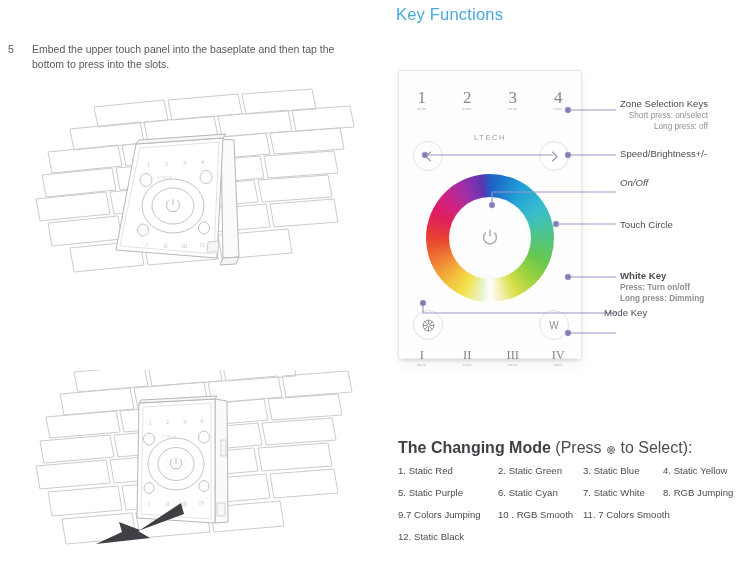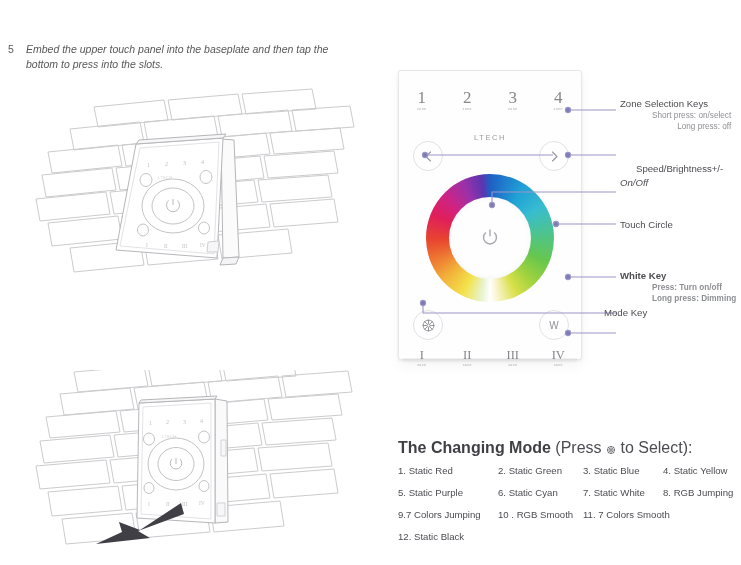--- a/index.html
+++ b/index.html
@@ -9,21 +9,21 @@
     -webkit-font-smoothing:antialiased;
   }
   .canvas{position:absolute;left:0;top:0;width:741px;height:565px;}
 
   
   .step-text{
     position:absolute;left:8px;top:42px;width:352px;
     font-size:10.5px;line-height:15px;color:#58585a;
   }
   .step-num{position:absolute;left:0;top:0;width:14px;text-align:left;color:#58585a;font-size:10.5px;}
-  .step-body{margin-left:18px;display:block;font-style:italic;}
+  .step-body{margin-left:24px;display:block;}
 
   .illus{position:absolute;}
   .illus svg{display:block;}
 
   
   .section-title{
     position:absolute;left:396px;top:5px;
     font-size:16.5px;color:#4aa8dd;letter-spacing:.2px;
   }
 
@@ -86,21 +86,21 @@
   }
 
   .scene-row{position:absolute;left:0;top:278px;width:182px;display:flex;}
   .scene-key{flex:1;text-align:center;color:#86878b;}
   .scene-num{font-size:12.5px;line-height:13px;font-family:"Liberation Serif",serif;}
   .scene-sub{font-size:3.6px;letter-spacing:.4px;color:#a9aaae;margin-top:1px;}
 
   
   .anno{position:absolute;}
   .anno .title{font-size:9.6px;color:#4c4c52;line-height:13px;white-space:nowrap;}
-  .anno .sub{font-size:8.2px;color:#8e8f94;line-height:11px;white-space:nowrap;margin-left:32px;}
+  .anno .sub{font-size:8.2px;color:#8e8f94;line-height:11px;white-space:nowrap;}
   .anno .sub.right{text-align:right;}
 
   
   .leads{position:absolute;left:0;top:0;width:741px;height:565px;pointer-events:none;}
 
   
   .cm{position:absolute;left:398px;top:441px;width:340px;}
   .cm-head{font-size:16px;color:#4c4c52;line-height:14px;}
   .cm-head b{font-weight:bold;color:#3f3f45;}
   .cm-list{margin-top:10px;font-size:9.6px;color:#4c4c52;}
@@ -273,20 +273,21 @@
         <text x="164" y="136" font-size="5.5" fill="#c6c6ca" stroke="none" font-family="Liberation Serif, serif">III</text>
         <text x="181" y="135" font-size="5.5" fill="#c6c6ca" stroke="none" font-family="Liberation Serif, serif">IV</text>
       </g>
 
       <g stroke="none" fill="#3f3f45">
         <path d="M163 133 L122 160 L101 152 L104 162 L78 174 L132 168 L120 161 L166 144 Z"></path>
       </g>
     </svg>
   </div>
 
+  <div class="section-title">Key Functions</div>
 
   <div class="device">
 
     <div class="zone-row">
       <div class="zone-key">
         <div class="zone-num">1</div>
         <div class="zone-sub">zone</div>
       </div>
       <div class="zone-key">
         <div class="zone-num">2</div>
@@ -386,21 +387,21 @@
         <circle cx="568" cy="333" r="2.6"></circle>
     </g>
   </svg>
 
   <div class="anno" style="left:620px;top:97px;">
     <div class="title">Zone Selection Keys</div>
     <div class="sub right">Short press: on/select</div>
     <div class="sub right">Long press: off</div>
   </div>
 
-  <div class="anno" style="left:620px;top:162px;margin-left:16px;">
+  <div class="anno" style="left:620px;top:147px;">
     <div class="title">Speed/Brightness+/-</div>
   </div>
 
   <div class="anno" style="left:620px;top:176px;font-style:italic;">
     <div class="title">On/Off</div>
   </div>
 
   <div class="anno" style="left:620px;top:218px;">
     <div class="title">Touch Circle</div>
   </div>

